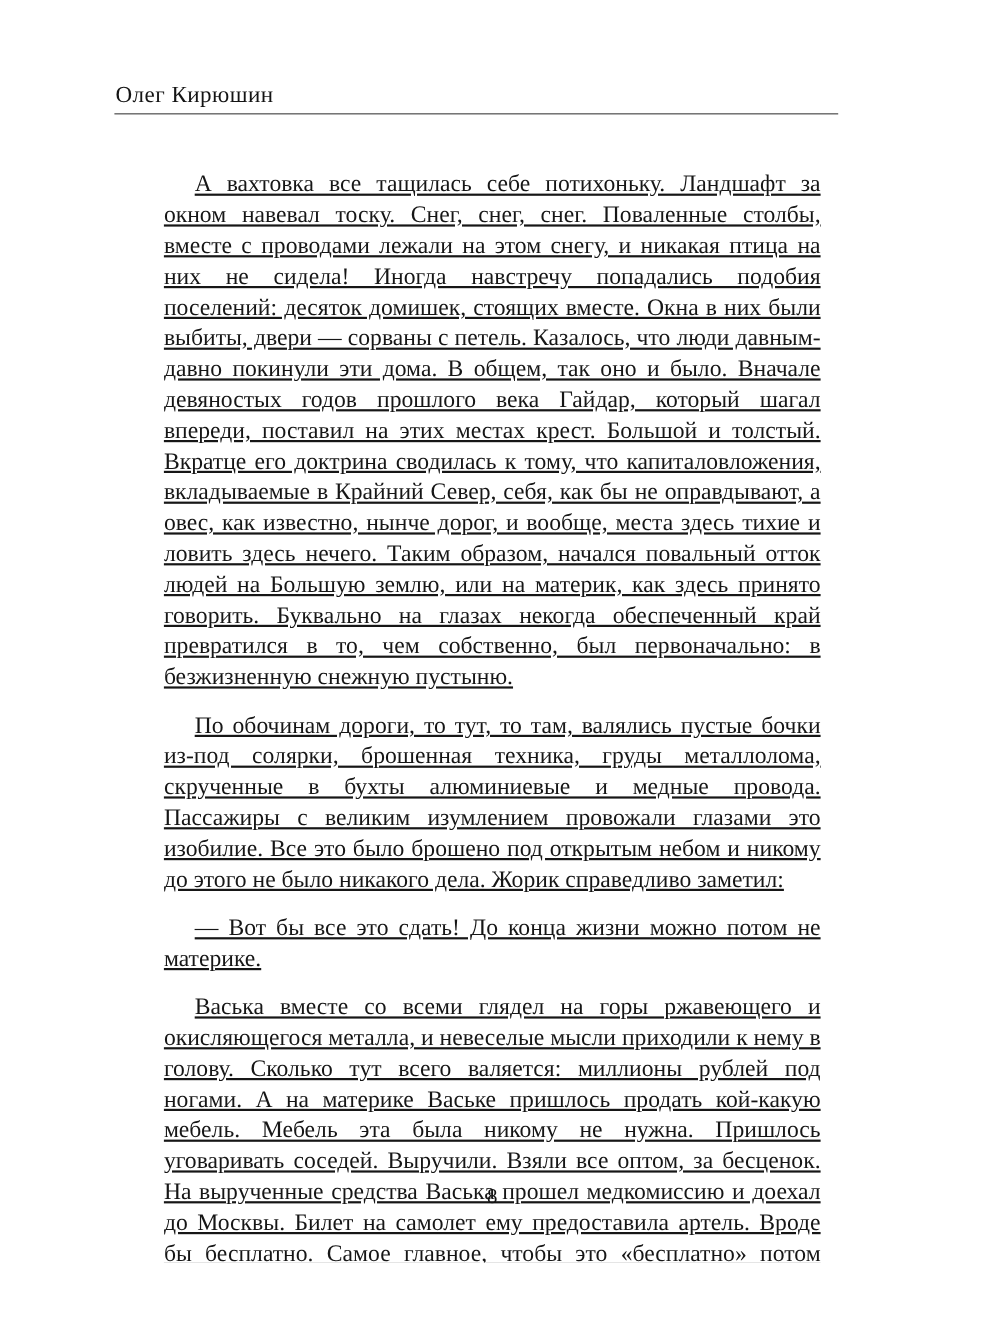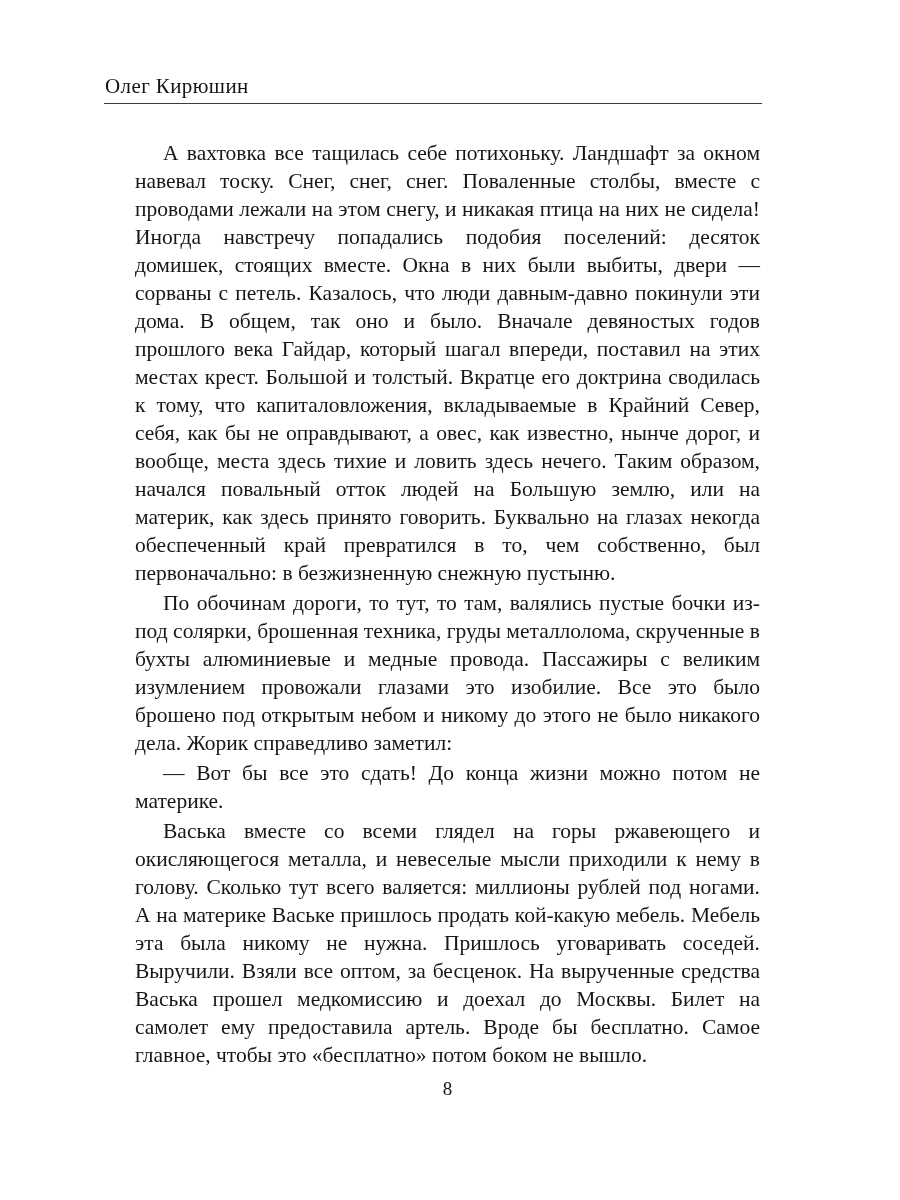--- a/index.html
+++ b/index.html
@@ -38,23 +38,24 @@
     position: absolute;
     left: 133px;
     top: 137px;
     width: 629px;
     font-size: 21.5px;
     line-height: 28px;
     text-align: justify;
     color: #161616;
   }
   .page-body p {
-    margin: 2px;
+    margin: 16px;
     padding: 0;
     text-indent: 28px;
+    text-decoration: underline;
   }
   .page-number {
     position: absolute;
     left: 133px;
     top: 1078px;
     width: 629px;
     text-align: center;
     font-size: 19px;
     color: #141414;
   }

